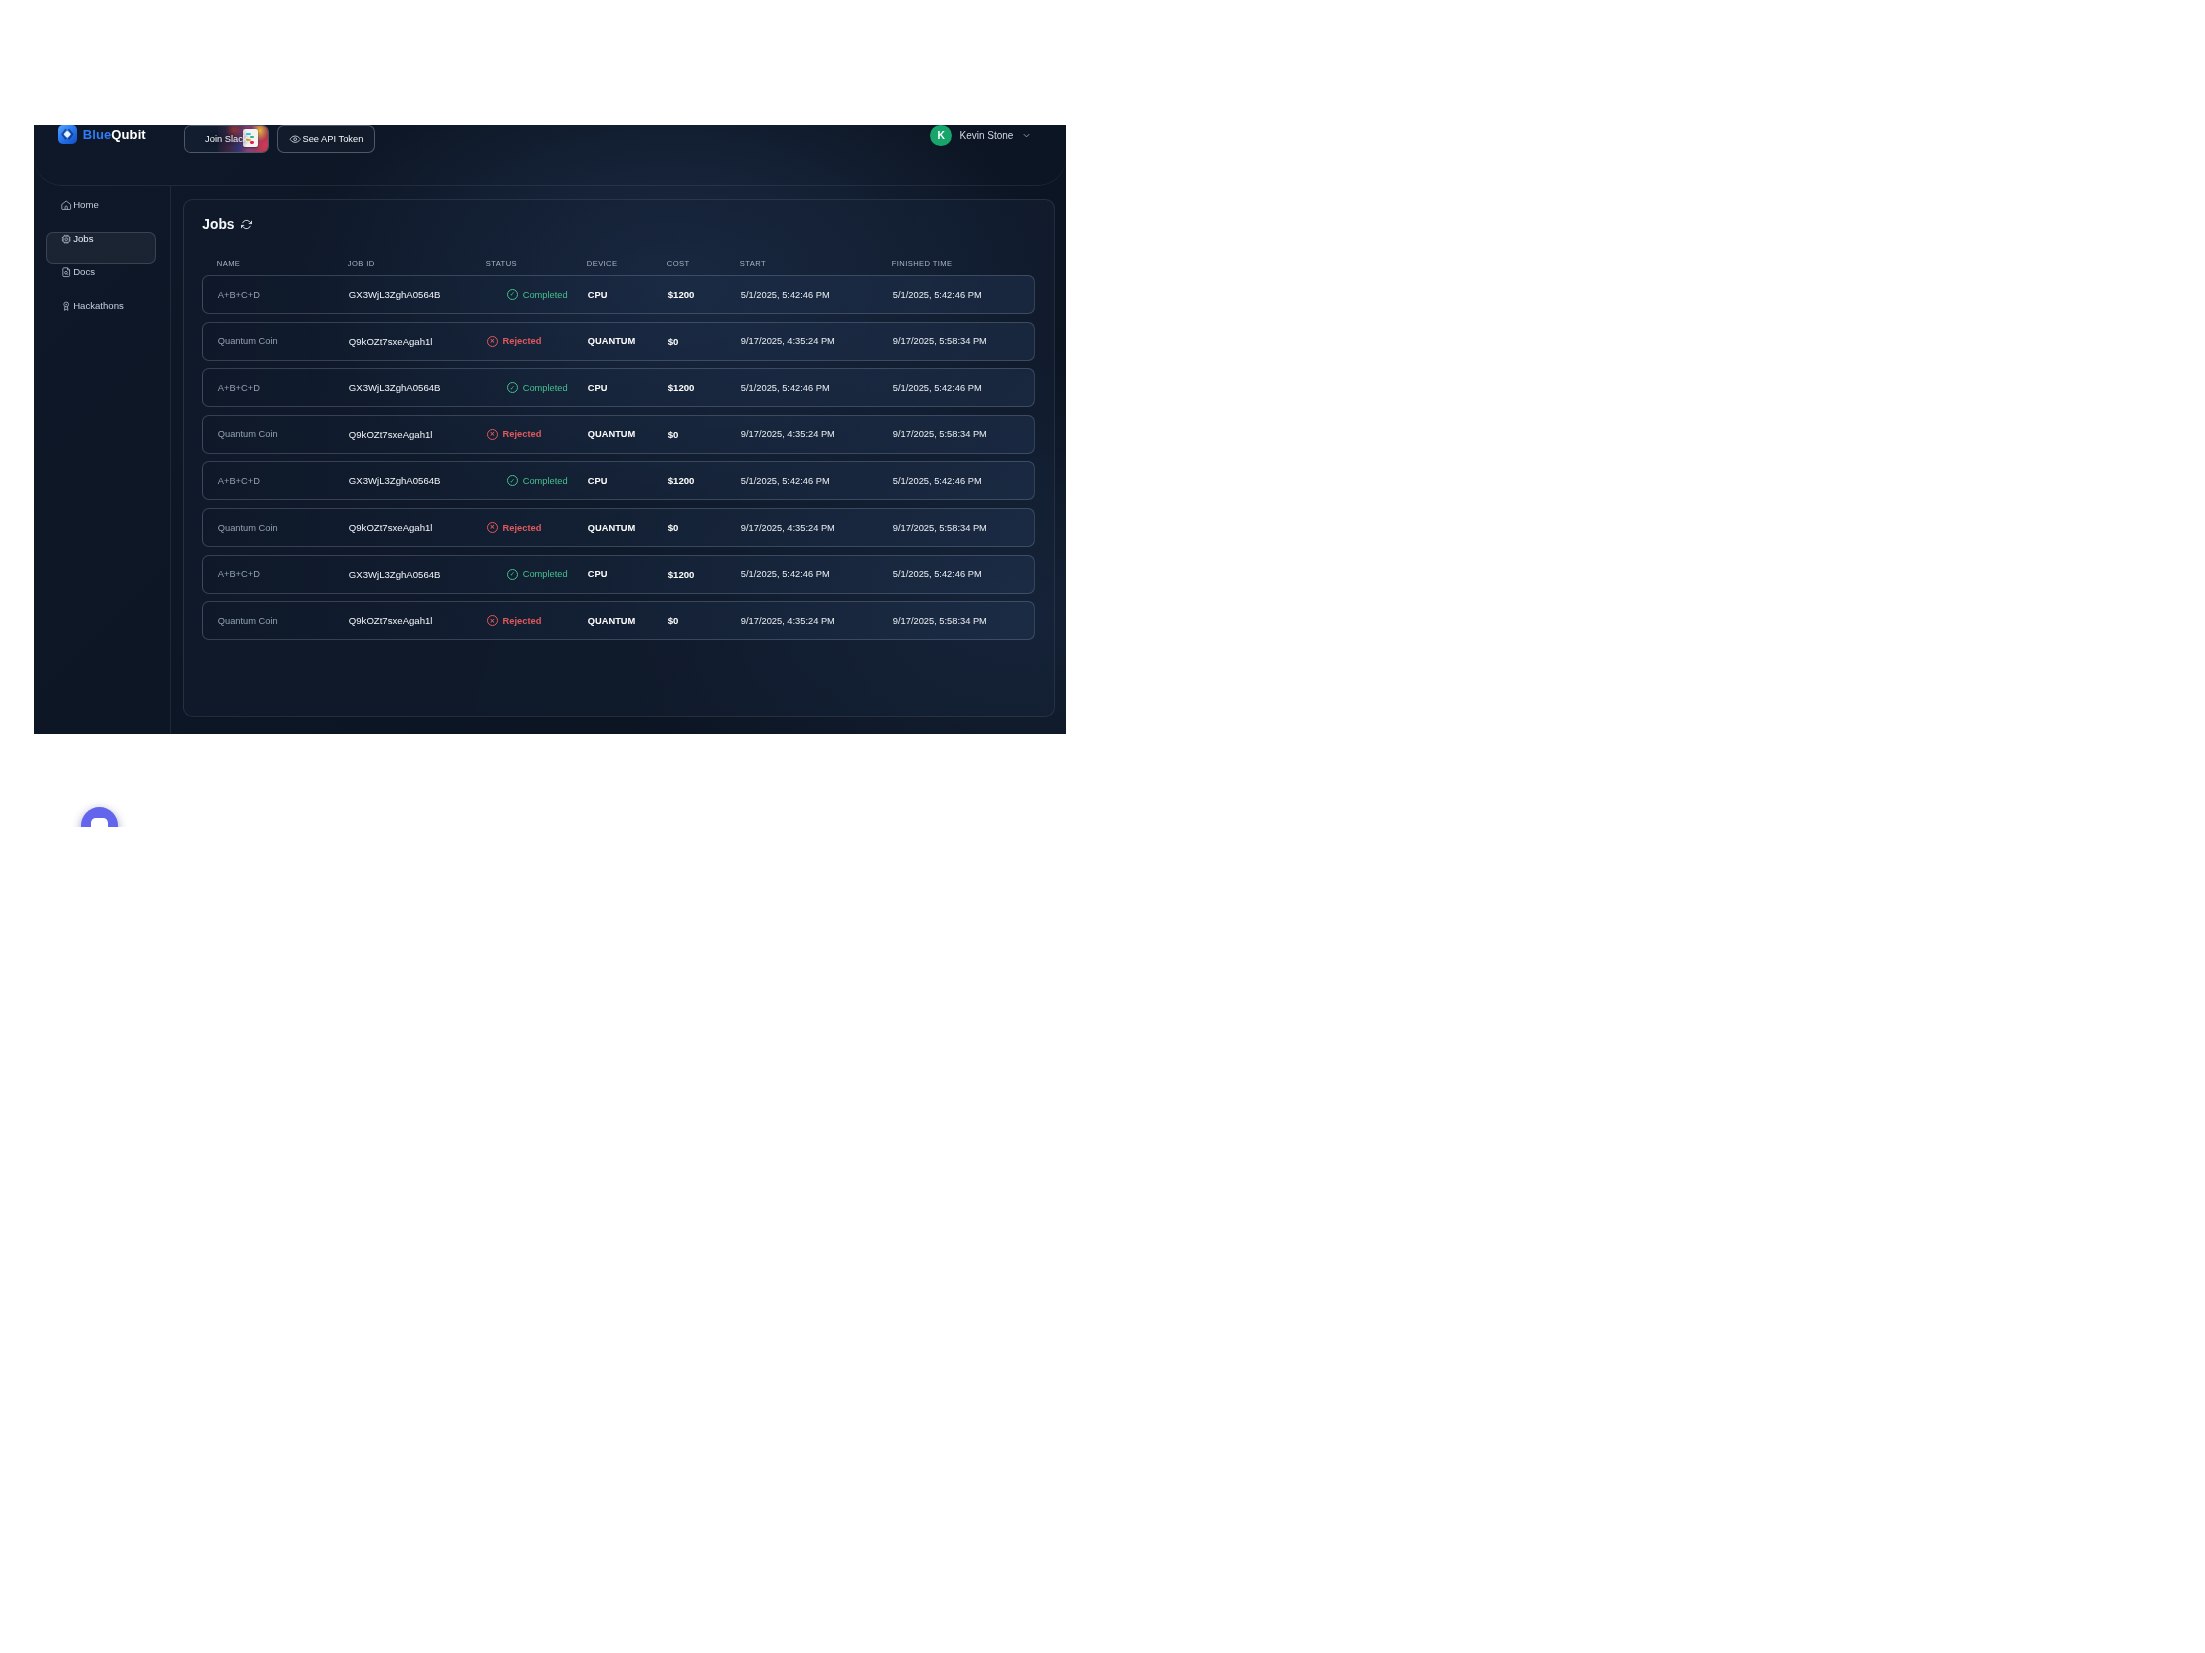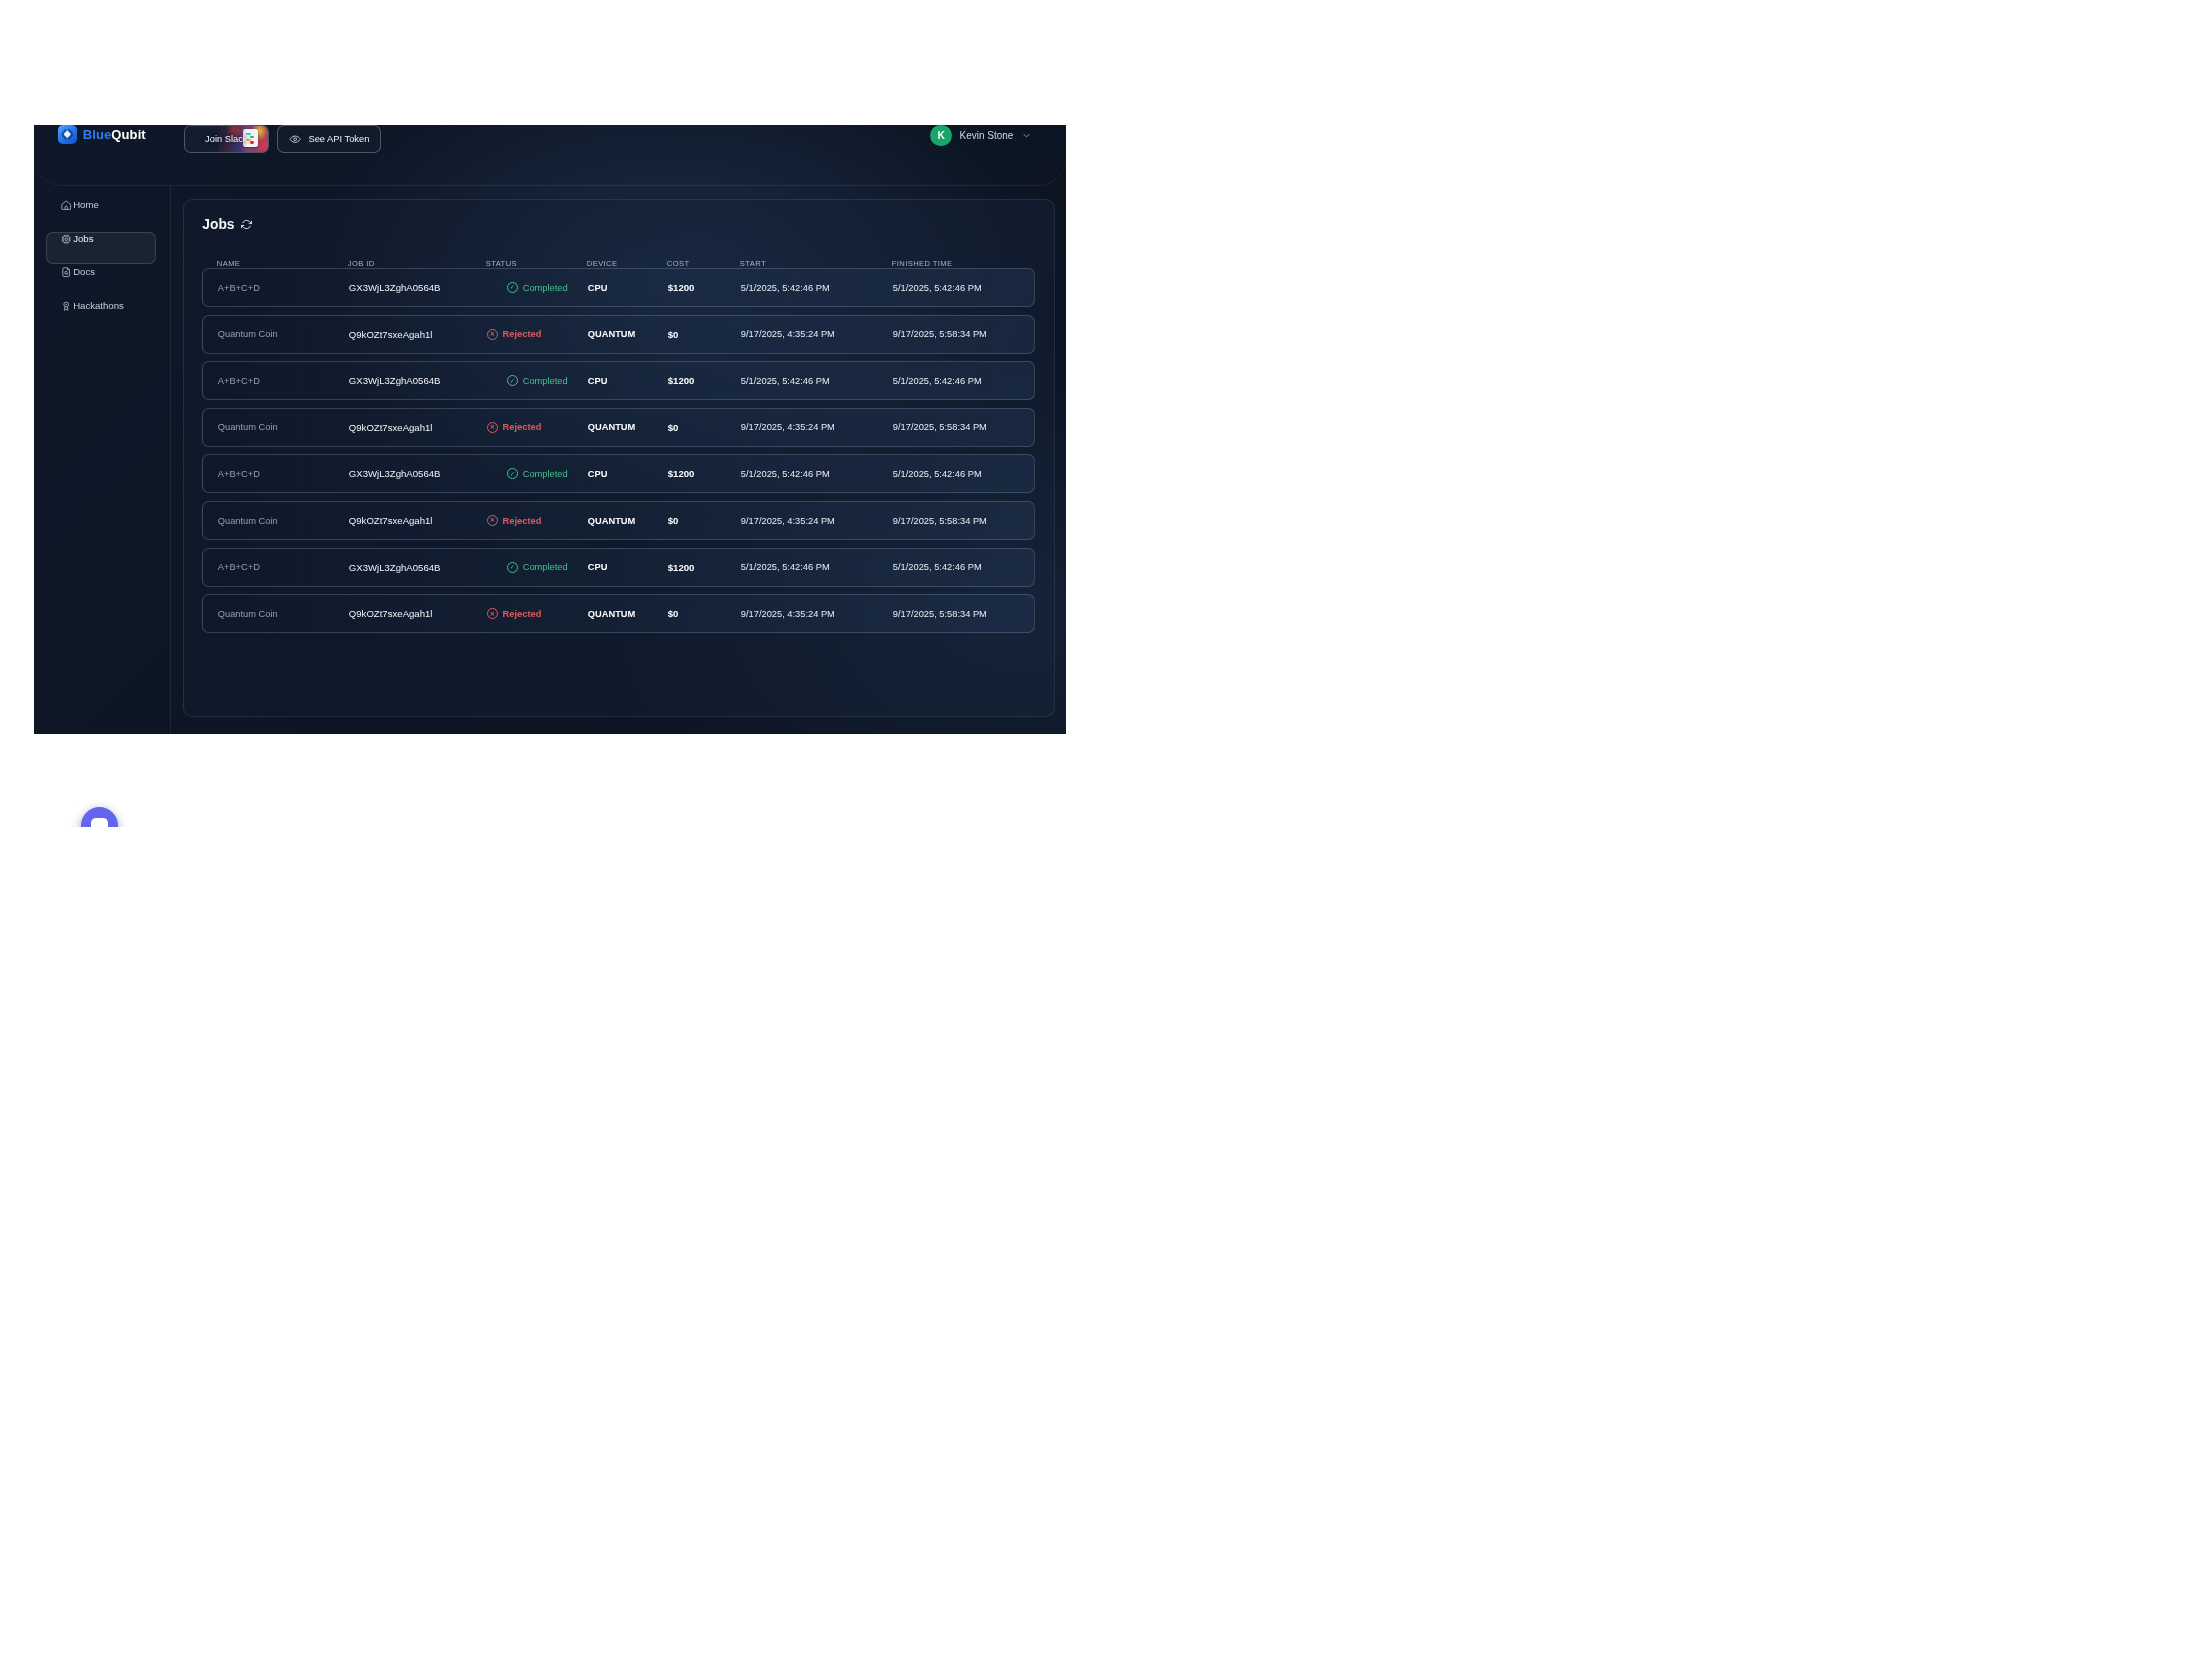--- a/index.html
+++ b/index.html
@@ -54,21 +54,21 @@
     position:absolute; right:22%; top:12%; width:14.5px; height:18px; border-radius:2.1px;
     background:#f4f3ef; box-shadow:0 0.7px 2.1px rgba(0,0,0,.4);
   }
   .mini-card i { position:absolute; width:4.8px; height:2.1px; border-radius:1.4px; }
   .mini-card i:nth-child(1){ left:2.8px; top:4.1px;  background:#36c5f0; }
   .mini-card i:nth-child(2){ left:6.2px; top:6.9px; background:#2eb67d; }
   .mini-card i:nth-child(3){ left:2.8px; top:9.6px; background:#ecb22e; }
   .mini-card i:nth-child(4){ left:6.2px; top:12.4px; background:#e01e5a; }
   .slack-fade { position:absolute; z-index:2; inset:0;
     background:linear-gradient(90deg, #121d30 34%, rgba(18,29,48,.55) 52%, rgba(18,29,48,0) 75%); }
-  .btn-api { padding:0 11px; gap:7px; }
+  .btn-api { padding:0 11px; gap:1px; }
   .btn-api svg { width:12.4px; height:12.4px; stroke:#dbe2ec; }
 
   .user { margin-left:auto; display:flex; align-items:center; gap:7.6px; cursor:pointer; }
   .avatar {
     width:21.4px; height:21.4px; border-radius:50%; background:#17a56b;
     display:flex; align-items:center; justify-content:center;
     color:#fff; font-size:10.3px; font-weight:700;
   }
   .user-name { font-size:10px; color:#cfd6e0; }
   .user svg { width:11px; height:11px; stroke:#9aa5b5; }
@@ -114,21 +114,21 @@
     width:57px; height:26px; border-radius:6.9px; border:0.7px solid rgba(205,215,230,.30);
     background:transparent; color:#ccd4df; font-size:9.3px; cursor:pointer;
     font-family:"Liberation Sans", sans-serif;
   }
 
   .tgrid { display:grid; grid-template-columns:131px 138px 101px 80px 73px 152px 1fr; align-items:center; }
   .thead { margin-top:27.6px; padding-left:14.5px; padding-right:11px; }
   .thead .hcell {
     font-size:7.6px; letter-spacing:0.4px; color:#a9b3c2; font-weight:500;
   }
-  .tbody { margin-top:0; }
+  .tbody { margin-top:7px; }
   .trow {
     height:39px; margin-bottom:7.6px; border-radius:6.9px;
     border:0.7px solid rgba(163,178,200,.26);
     background:linear-gradient(92deg, rgba(14,24,40,.25) 0%, rgba(29,46,72,.38) 55%, rgba(36,56,86,.42) 100%);
     padding-left:14.5px; padding-right:11px; cursor:pointer;
   }
   .cell { font-size:9.3px; }
   .c-name  { color:#92a0b1; }
   .c-jobid { color:#f1f4f8; font-size:9.6px; font-weight:500; }
   .c-status{ display:flex; align-items:center; gap:4.8px; font-size:9.3px; }

